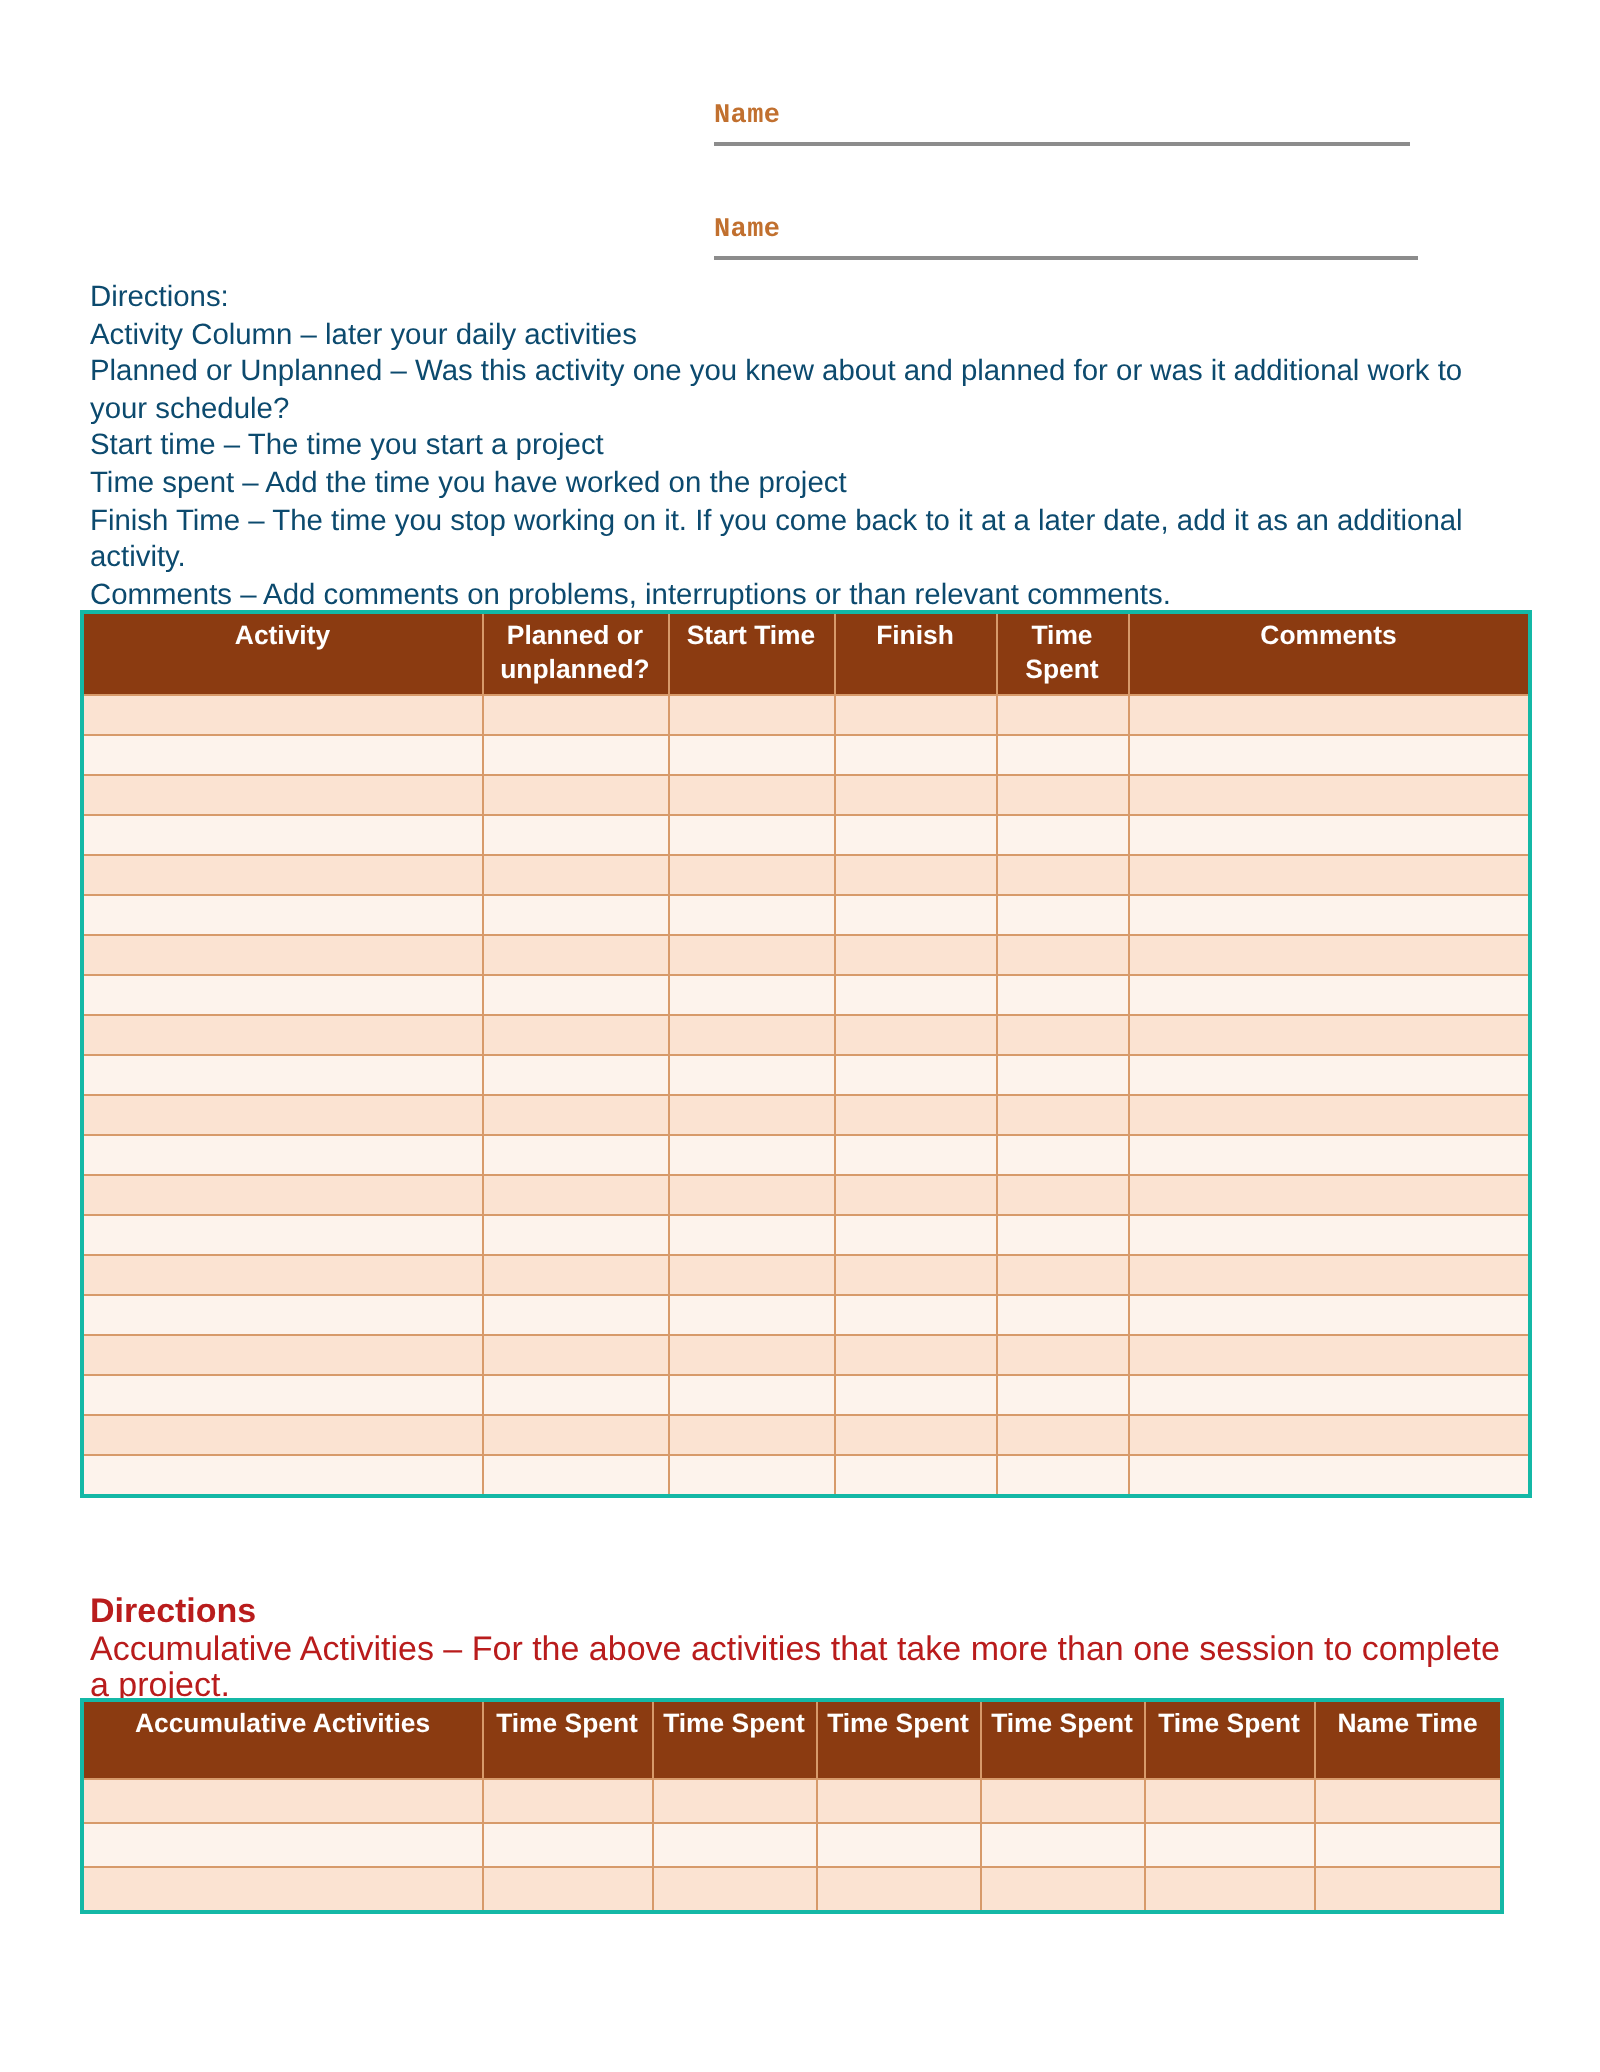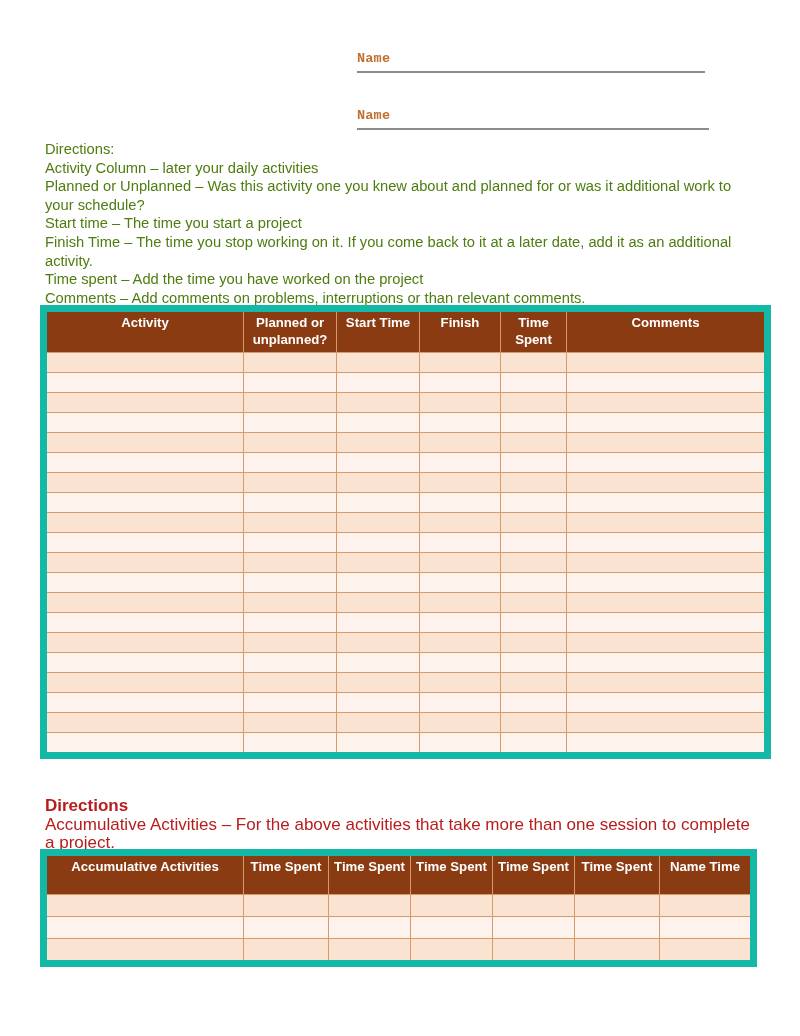--- a/index.html
+++ b/index.html
@@ -42,30 +42,30 @@
   .id-gap { height: 34px; }
 
   
   .directions {
     position: absolute;
     left: 45px;
     top: 140px;
     width: 712px;
     font-size: 14.7px;
     line-height: 18.6px;
-    color: #4d7c0f;
+    color: #0c4a6e;
   }
   .directions div { white-space: normal; }
 
   
   table.sheet {
     position: absolute;
     border-collapse: collapse;
     table-layout: fixed;
-    border: 7px solid #14b8a6;
+    border: 2px solid #14b8a6;
   }
   table.sheet th {
     background: #8b3b11;
     color: #ffffff;
     font-size: 13.2px;
     font-weight: bold;
     line-height: 17px;
     text-align: center;
     padding: 2px 2px;
     border-left: 1px solid #d79a6a;
@@ -116,22 +116,22 @@
     <div class="id-label">Name</div>
     <div class="id-rule"></div>
   </div>
 </div>
 
 <div class="directions">
   <div>Directions:</div>
   <div>Activity Column – later your daily activities</div>
   <div>Planned or Unplanned – Was this activity one you knew about and planned for or was it additional work to your schedule?</div>
   <div>Start time – The time you start a project</div>
+  <div>Time spent – Add the time you have worked on the project</div>
   <div>Finish Time – The time you stop working on it.  If you come back to it at a later date, add it as an additional activity.</div>
-  <div>Time spent – Add the time you have worked on the project</div>
   <div>Comments – Add comments on problems, interruptions or than relevant comments.</div>
 </div>
 
 <table class="sheet" id="activity-table">
   <colgroup>
     <col style="width:200px">
     <col style="width:93px">
     <col style="width:83px">
     <col style="width:81px">
     <col style="width:66px">

